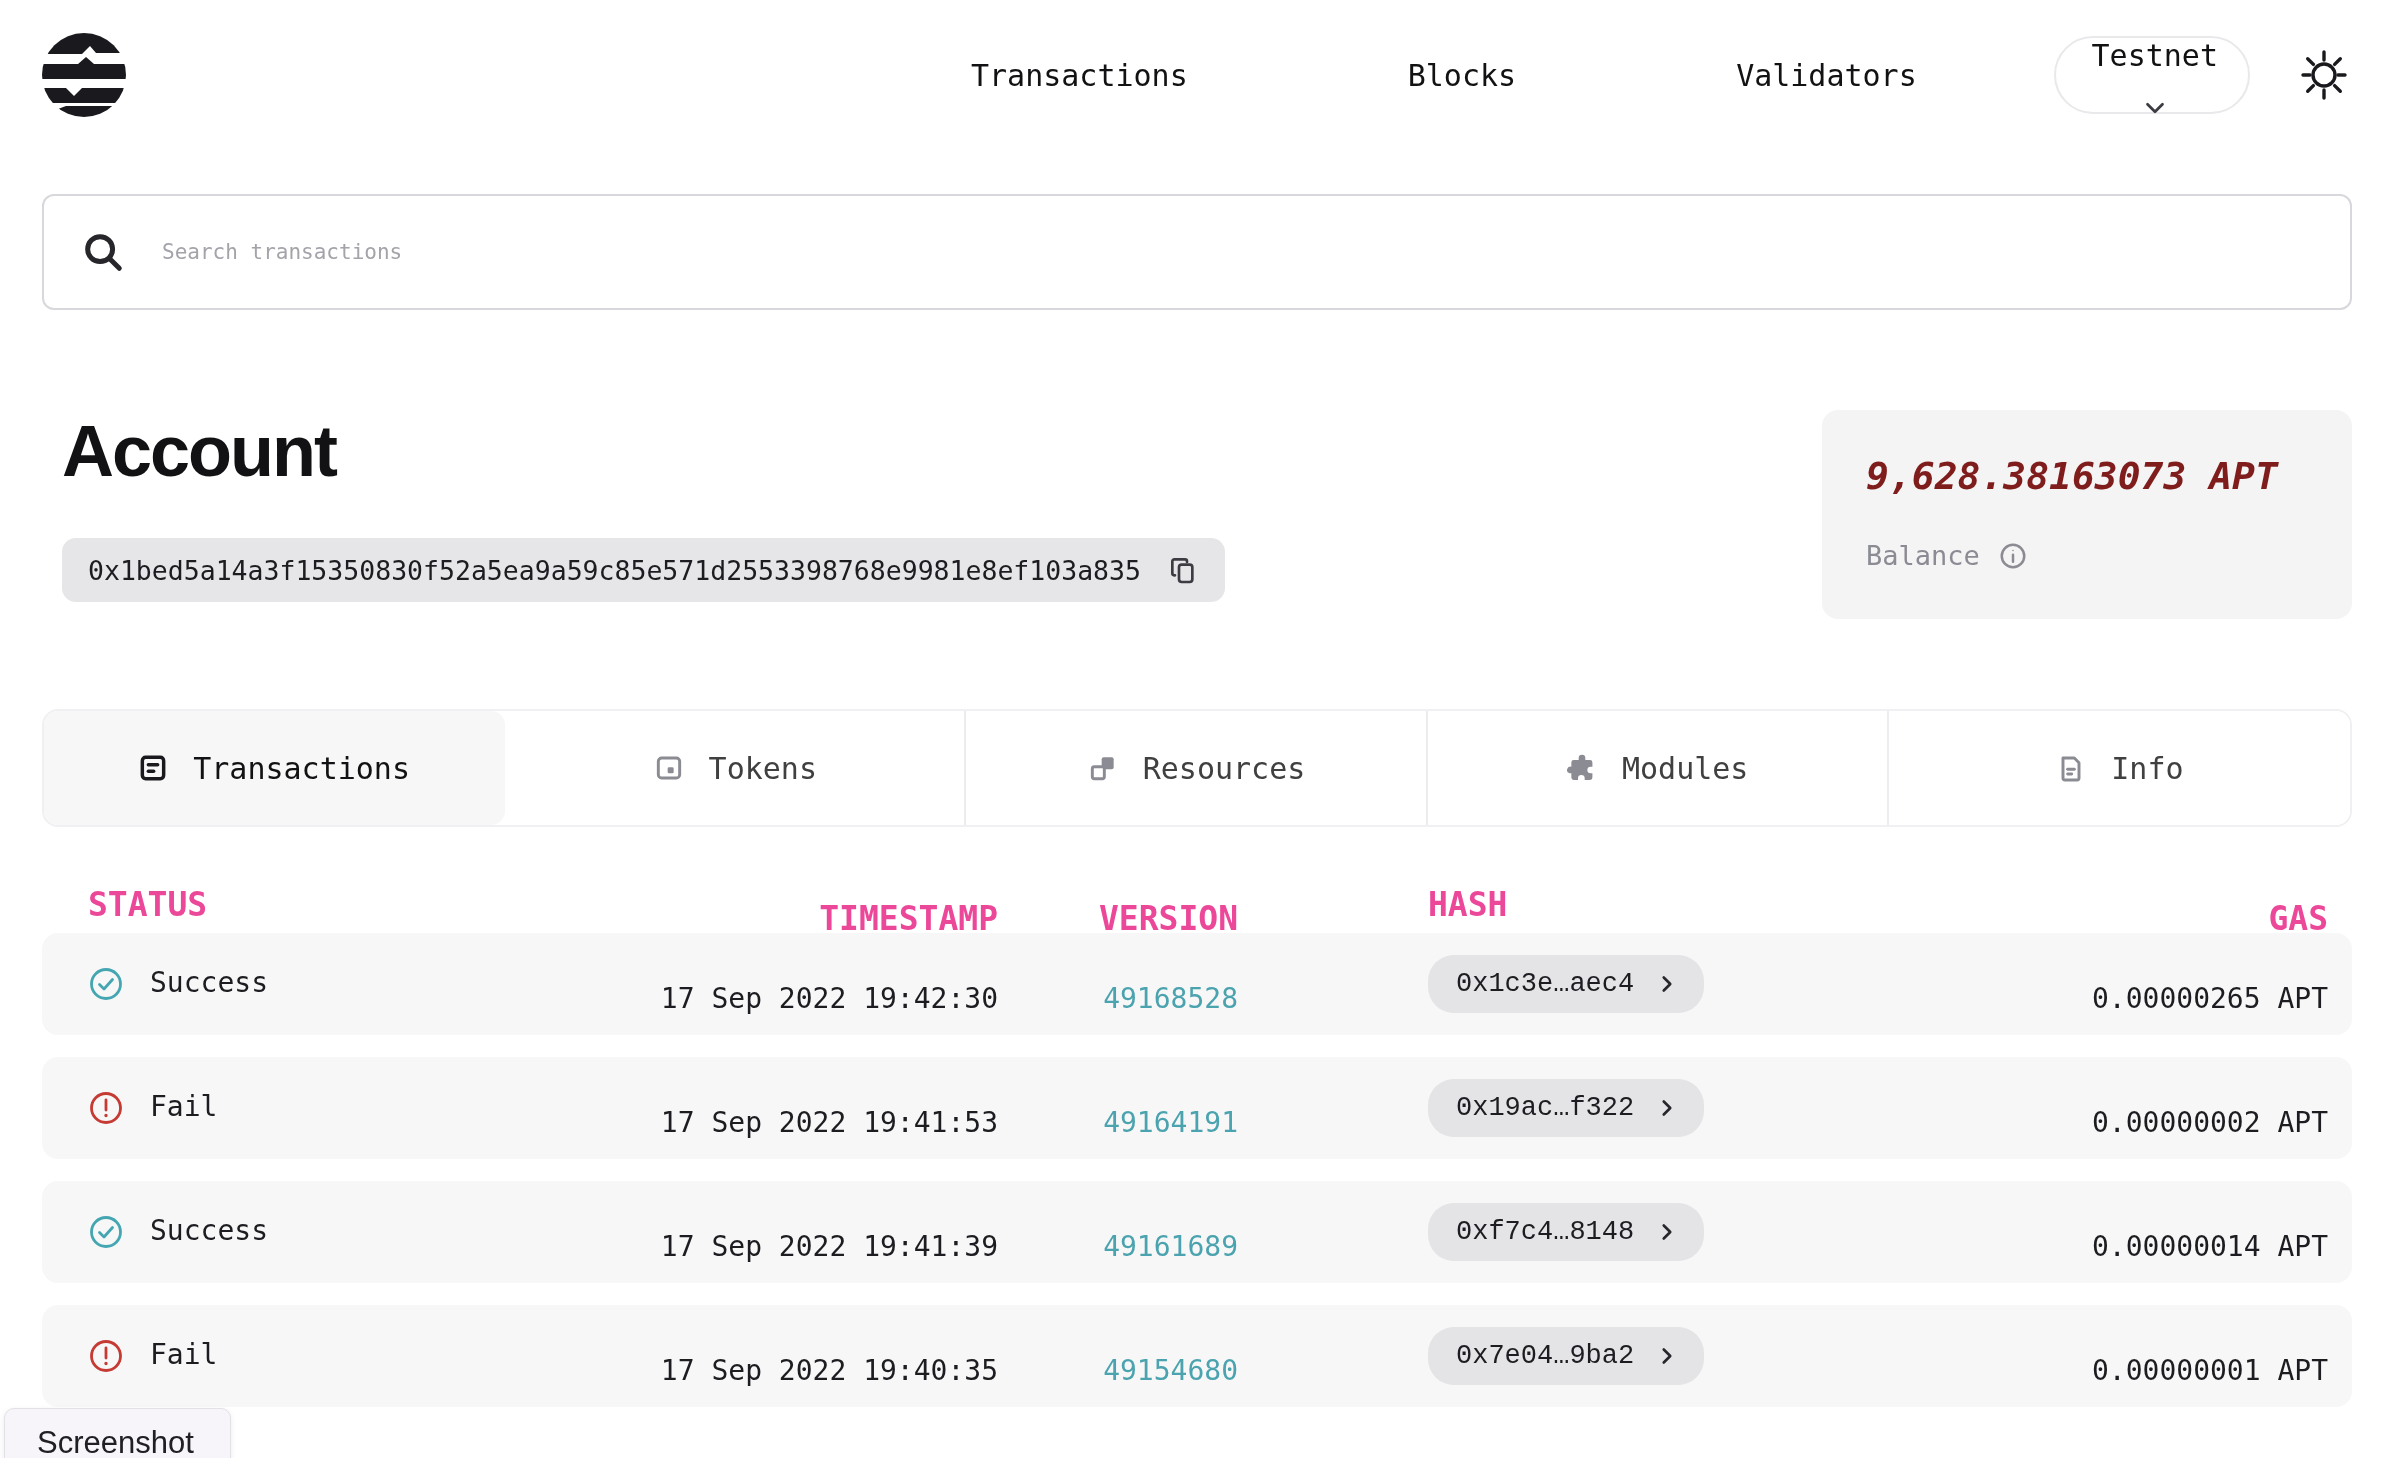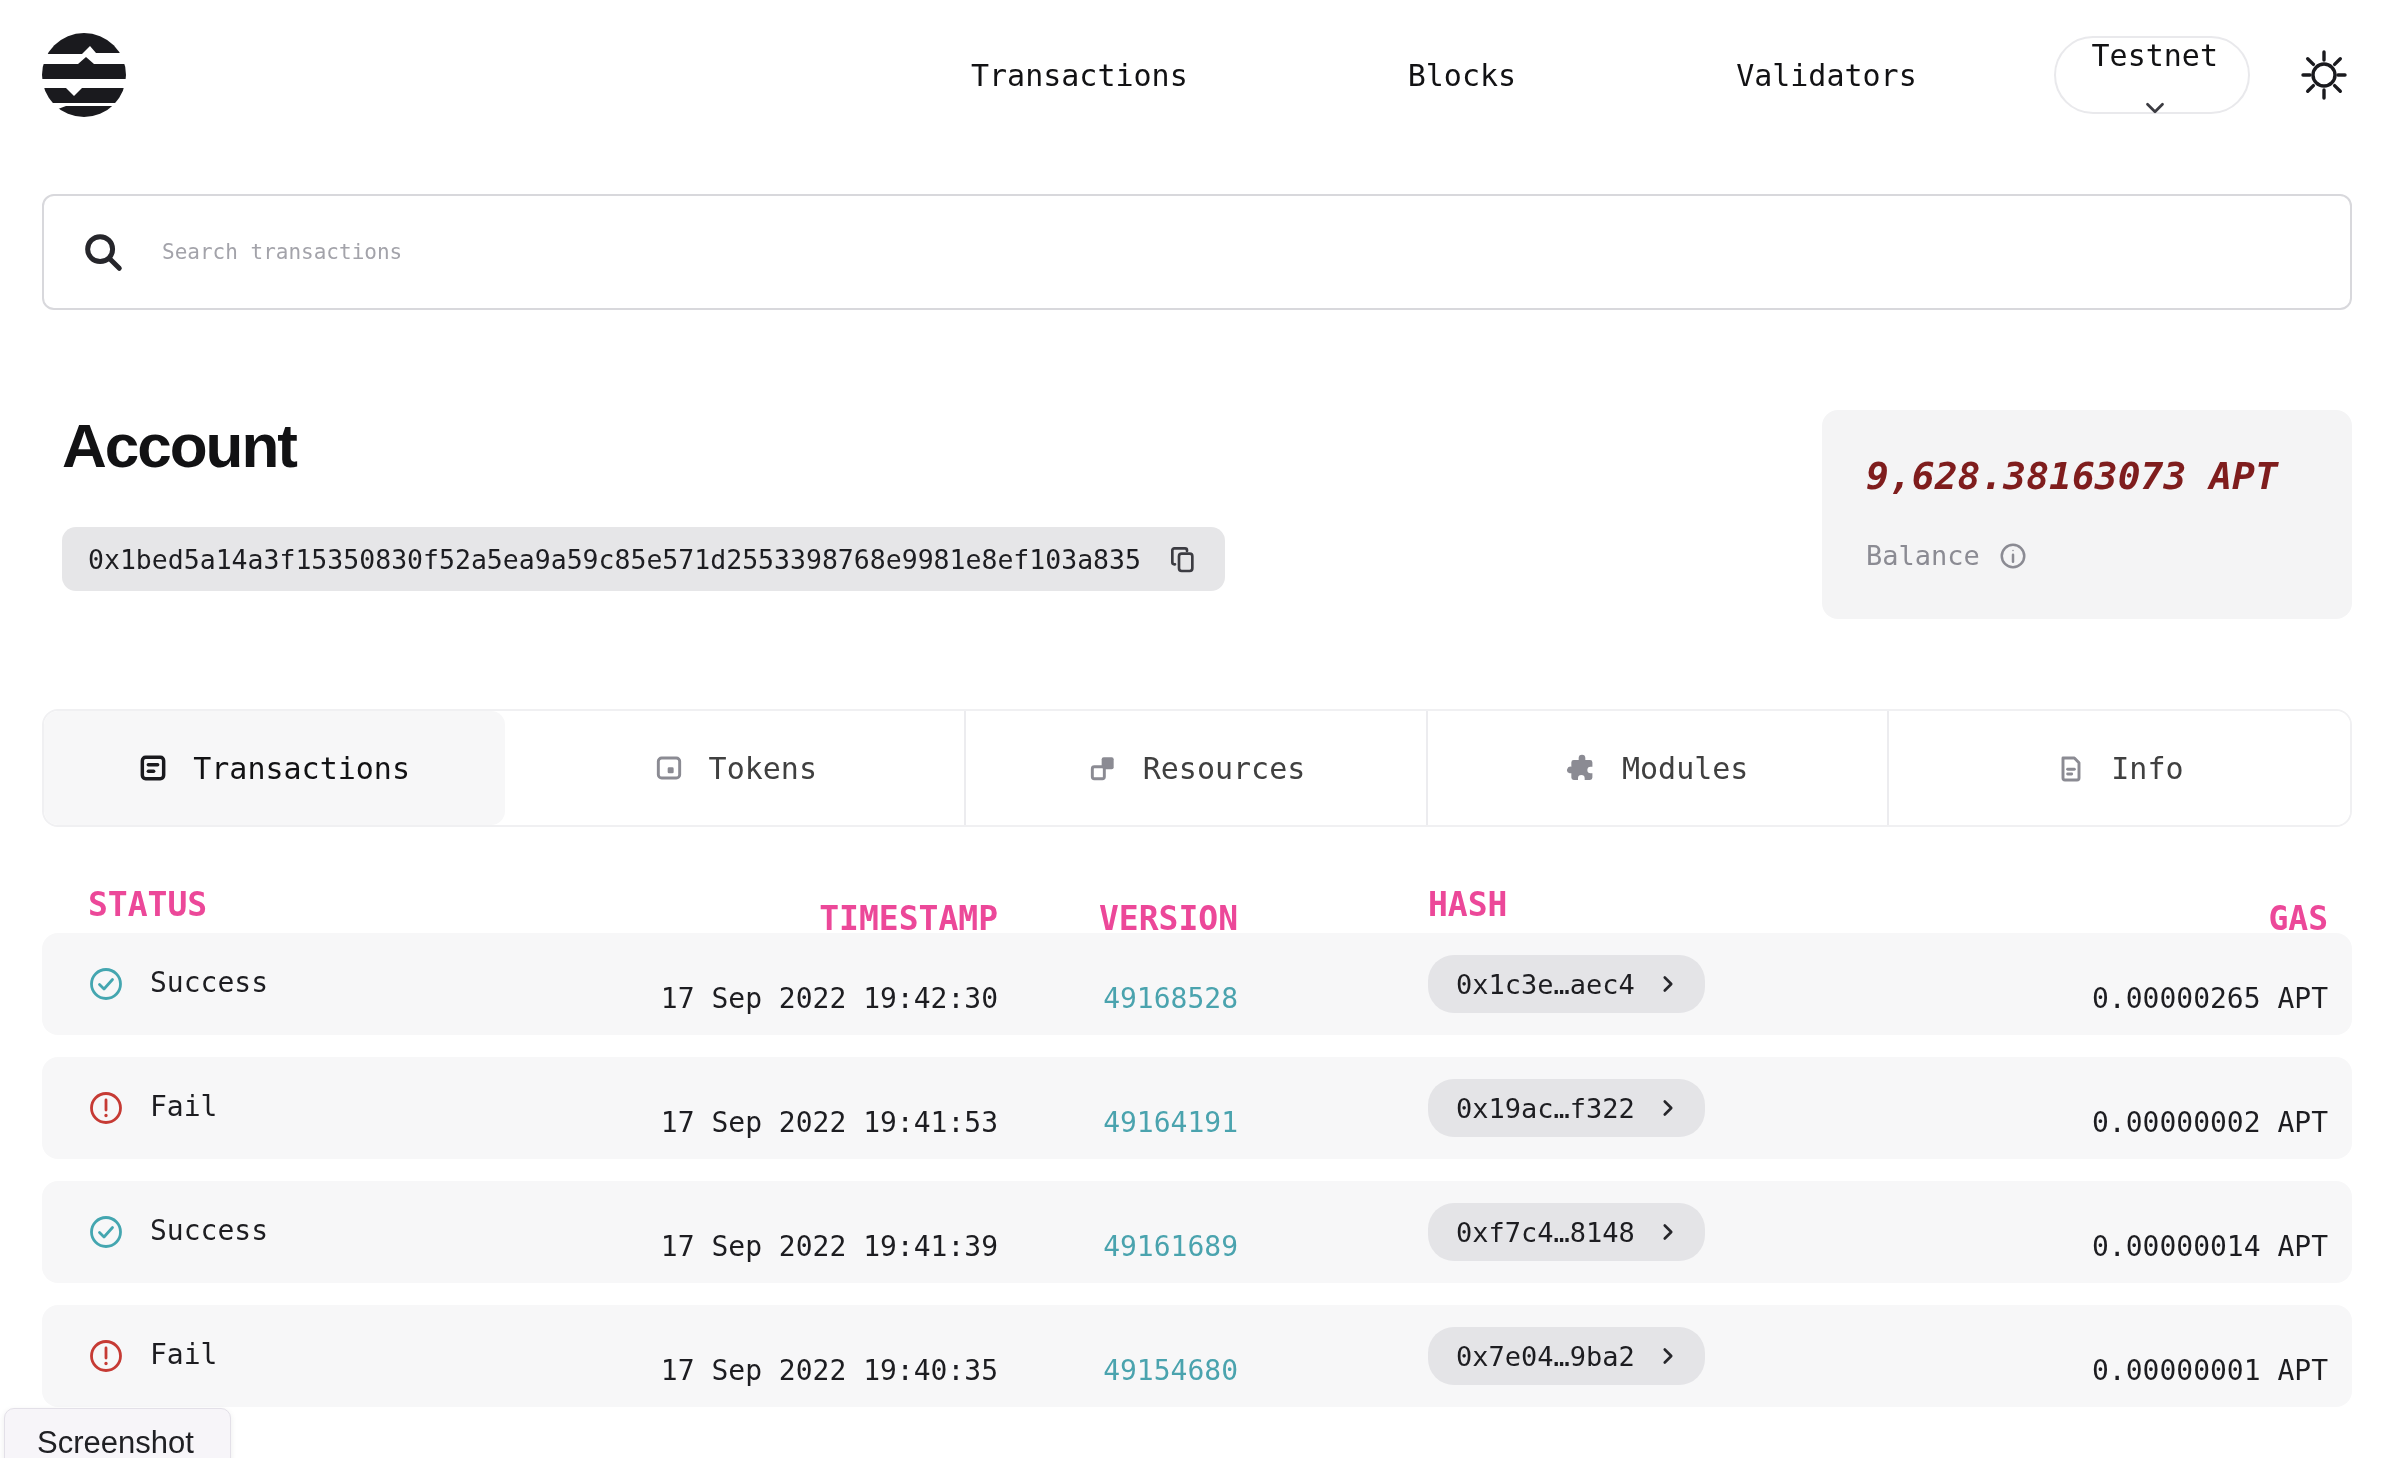--- a/index.html
+++ b/index.html
@@ -43,21 +43,21 @@
     font-size: 21px; color: #1d1d21;
     margin-left: 36px; background: transparent;
   }
   .search-bar input::placeholder { color: #a3a3aa; }
 
   
   .account-section { margin-top: 100px; display: flex; align-items: flex-start; }
   .account-left { flex: 1; padding-left: 20px; }
   .page-title {
     font-family: "Liberation Sans", sans-serif;
-    font-weight: 700; font-size: 62px; letter-spacing: -2px; color: #121214;
+    font-weight: 700; font-size: 72px; letter-spacing: -2px; color: #121214;
   }
   .address-chip {
     margin-top: 46px;
     display: inline-flex; align-items: center; gap: 26px;
     background: #e6e6e8; border-radius: 14px;
     height: 64px; padding: 0 26px;
     font-size: 26.5px; color: #1d1d21; cursor: pointer;
   }
   .balance-card {
     width: 530px; flex: 0 0 auto;
@@ -99,21 +99,21 @@
     height: 102px; margin-bottom: 22px;
     padding: 0 24px 0 46px;
     font-size: 28px; color: #1d1d21; cursor: pointer;
   }
   .status-cell { display: flex; align-items: flex-start; gap: 26px; }
   .version-link { color: #4aa3ae; cursor: pointer; }
   .hash-chip {
     display: inline-flex; align-items: center; gap: 20px;
     background: #e4e4e7; border-radius: 26px;
     height: 58px; padding: 0 24px 0 28px;
-    font-size: 27px; color: #1d1d21; cursor: pointer; white-space: nowrap;
+    font-size: 27px; color: #1d1d21; cursor: pointer; white-space: nowrap; font-family: Liberation Mono, monospace;
   }
 
   
   .screenshot-tooltip {
     position: absolute; left: 4px; top: 1408px; z-index: 10;
     background: #f7f5f9; border: 1px solid #e3e0e8;
     border-radius: 10px;
     padding: 16px 36px 22px 32px;
     font-family: "Liberation Sans", sans-serif;
     font-size: 31px; color: #202024;

